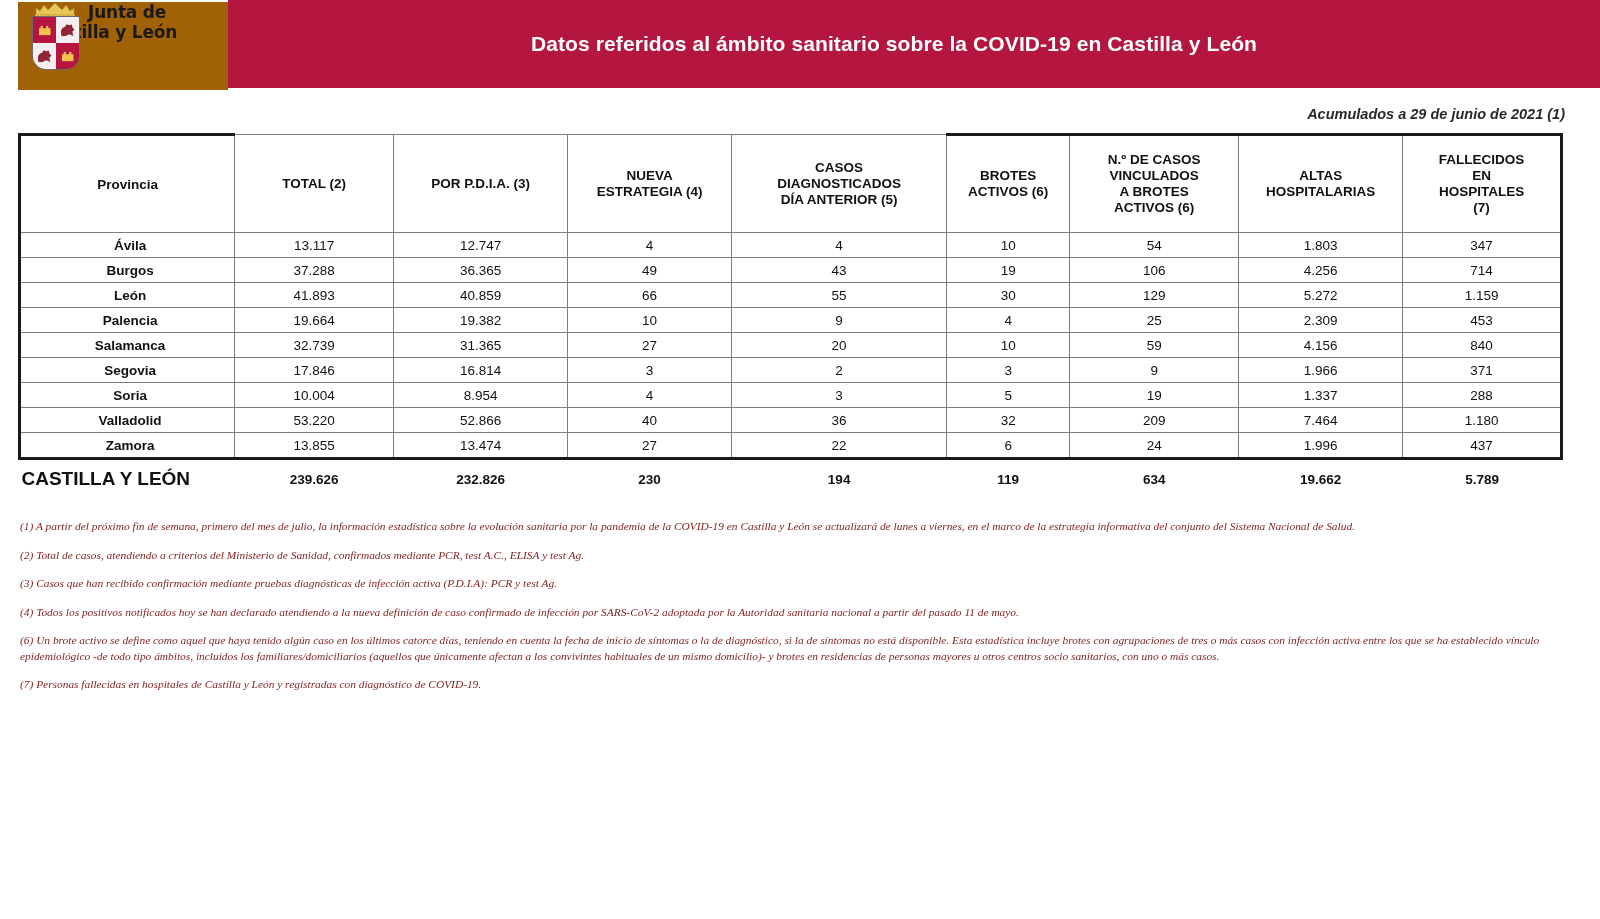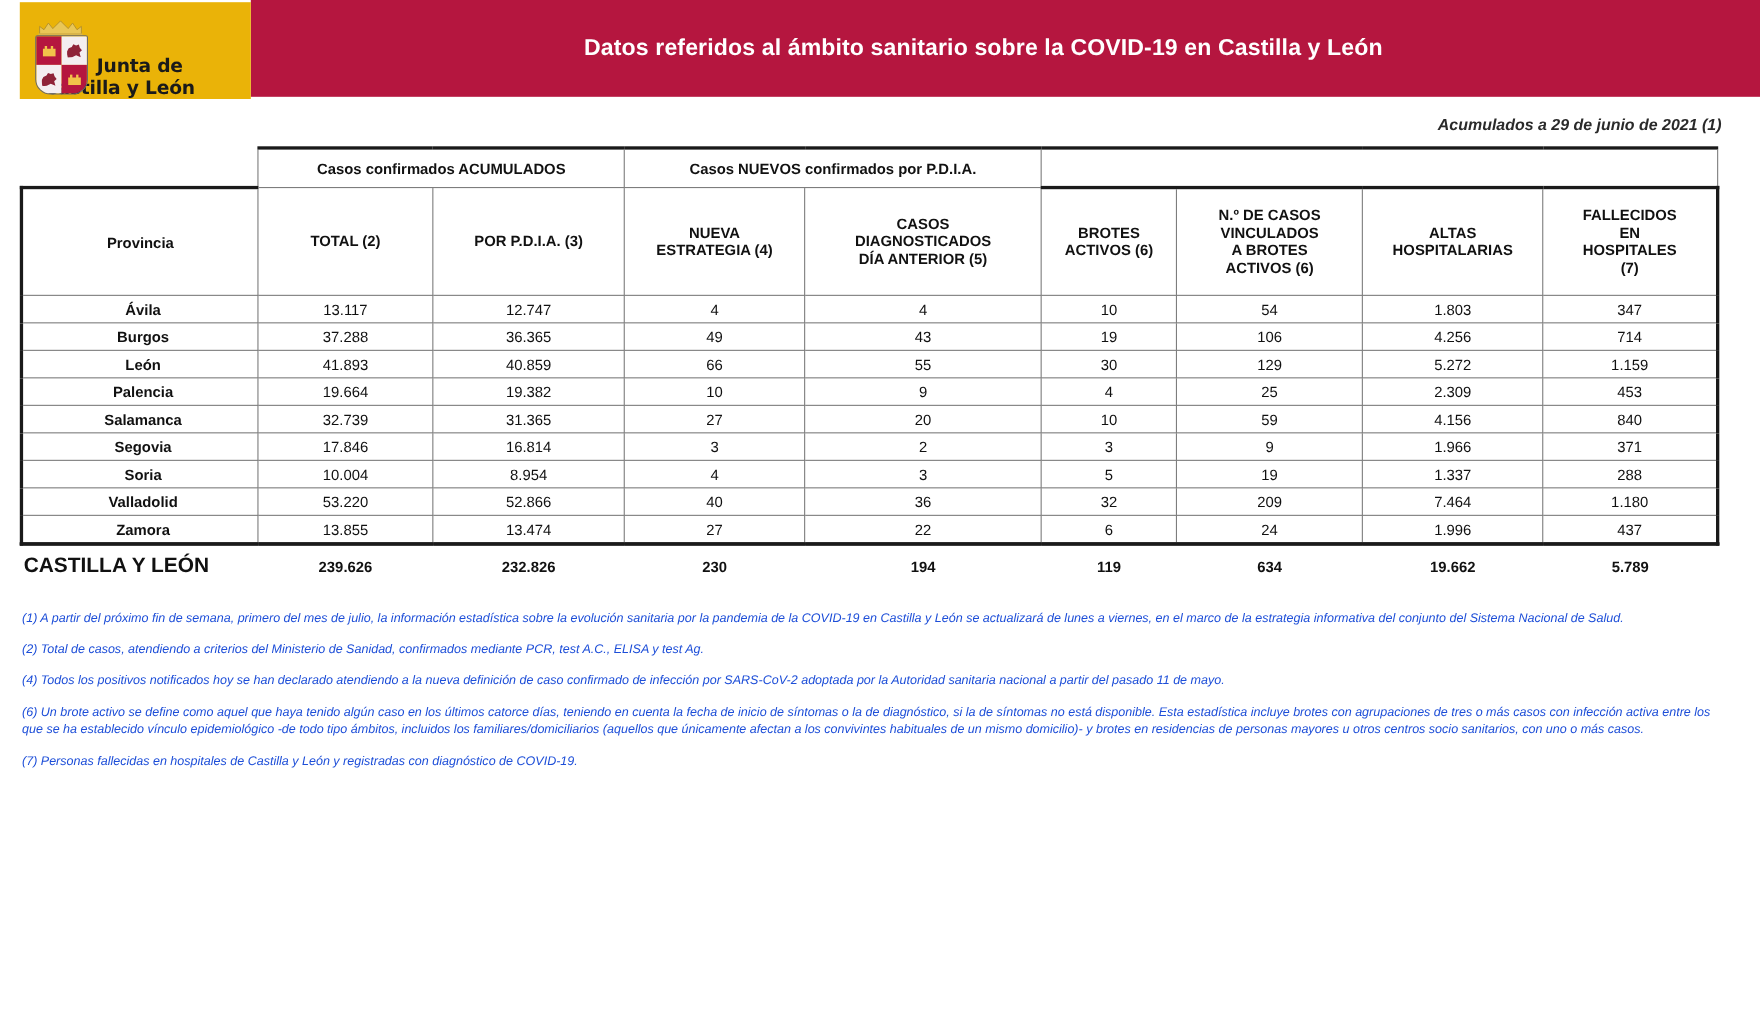--- a/index.html
+++ b/index.html
@@ -39,23 +39,23 @@
     letter-spacing: 0.1px;
     text-align: center;
     padding-right: 40px;
   }
   .logo-block {
     position: absolute;
     left: 18px;
     top: 2px;
     width: 210px;
     height: 88px;
-    background: #eab308;
+    background: #a16207;
     display: flex;
-    align-items: flex-end;
+    align-items: flex-start;
   }
   .crest {
     width: 54px;
     height: 72px;
     position: relative;
     margin-left: 10px;
     margin-right: 6px;
   }
   .crown {
     position: absolute;
@@ -187,21 +187,22 @@
   }
   tfoot td.prov-total {
     text-align: left;
     padding-left: 2px;
     font-size: 19px;
   }
 
   
   .notes {
     margin: 22px 28px 0 20px;
-    color: #1d4ed8;
+    color: #7f1d1d;
+    font-family: Liberation Serif, serif;
   }
   .note {
     font-style: italic;
     font-size: 11.4px;
     line-height: 15.5px;
     margin-bottom: 13px;
     text-align: left;
   }
 </style>
 </head>
@@ -249,26 +250,20 @@
       <col style="width:170px">
       <col style="width:160px">
       <col style="width:210px">
       <col style="width:120px">
       <col style="width:165px">
       <col style="width:160px">
       <col style="width:155px">
     </colgroup>
     <thead>
       <tr>
-        <th class="th-empty-top" rowspan="1"></th>
-        <th class="th-group" colspan="2">Casos confirmados ACUMULADOS</th>
-        <th class="th-group" colspan="2">Casos NUEVOS confirmados por P.D.I.A.</th>
-        <th class="th-empty-top th-toprow-right" colspan="4"></th>
-      </tr>
-      <tr>
         <th class="th-prov">Provincia</th>
         <th class="th-sub">TOTAL (2)</th>
         <th class="th-sub">POR P.D.I.A. (3)</th>
         <th class="th-sub">
           <div>NUEVA</div>
           <div>ESTRATEGIA (4)</div>
         </th>
         <th class="th-sub">
           <div>CASOS</div>
           <div>DIAGNOSTICADOS</div>
@@ -409,16 +404,17 @@
         <td>19.662</td>
         <td>5.789</td>
       </tr>
     </tfoot>
   </table>
 </div>
 
 <div class="notes" id="notes">
     <div class="note">(1) A partir del próximo fin de semana, primero del mes de julio, la información estadística sobre la evolución sanitaria por la pandemia de la COVID-19 en Castilla y León se actualizará de lunes a viernes, en el marco de la estrategia informativa del conjunto del Sistema Nacional de Salud.</div>
     <div class="note">(2) Total de casos, atendiendo a criterios del Ministerio de Sanidad, confirmados mediante PCR, test A.C., ELISA y test Ag.</div>
+    <div class="note">(3) Casos que han recibido confirmación mediante pruebas diagnósticas de infección activa (P.D.I.A): PCR y test Ag.</div>
     <div class="note">(4) Todos los positivos notificados hoy se han declarado atendiendo a la nueva definición de caso confirmado de infección por SARS-CoV-2 adoptada por la Autoridad sanitaria nacional a partir del pasado 11 de mayo.</div>
     <div class="note">(6) Un brote activo se define como aquel que haya tenido algún caso en los últimos catorce días, teniendo en cuenta la fecha de inicio de síntomas o la de diagnóstico, si la de síntomas no está disponible. Esta estadística incluye brotes con agrupaciones de tres o más casos con infección activa entre los que se ha establecido vínculo epidemiológico -de todo tipo ámbitos, incluidos los familiares/domiciliarios (aquellos que únicamente afectan a los convivintes habituales de un mismo domicilio)- y brotes en residencias de personas mayores u otros centros socio sanitarios, con uno o más casos.</div>
     <div class="note">(7) Personas fallecidas en hospitales de Castilla y León y registradas con diagnóstico de COVID-19.</div>
   </div>
 
 </body></html>

